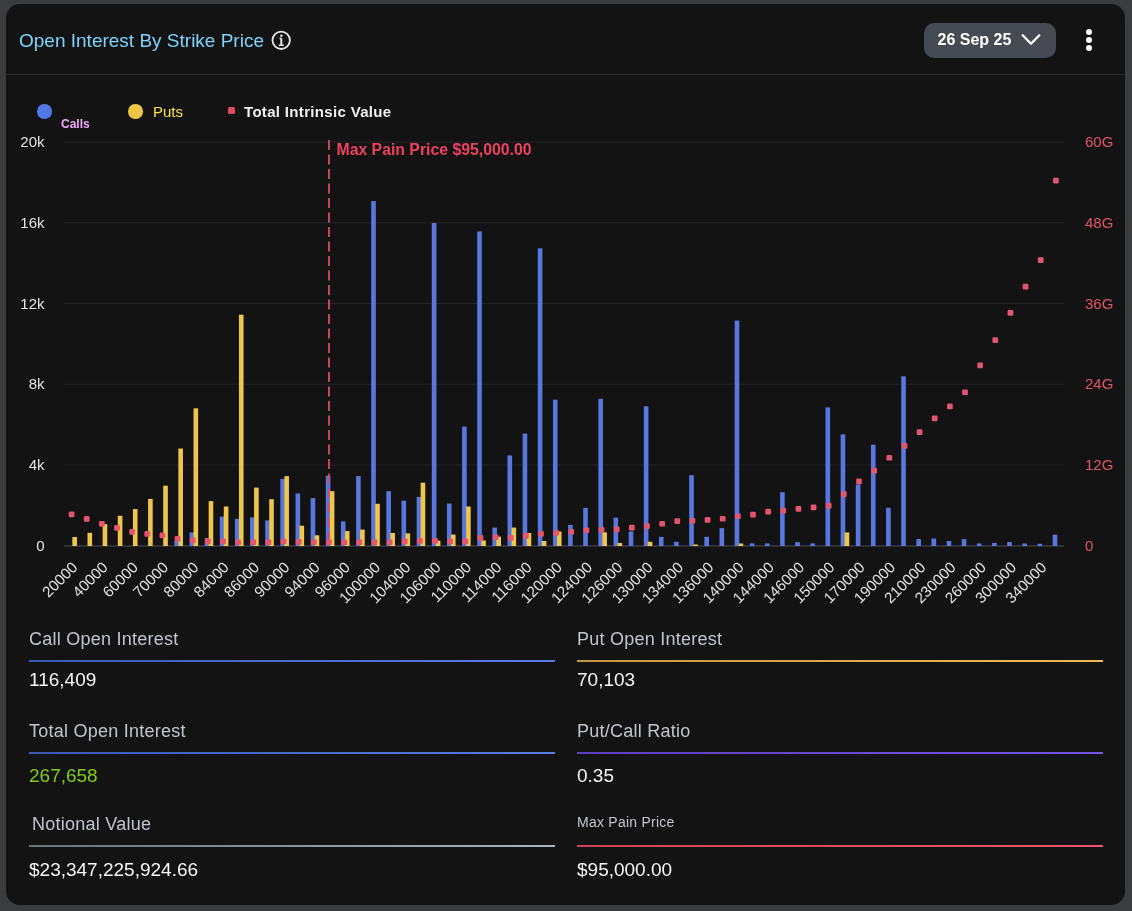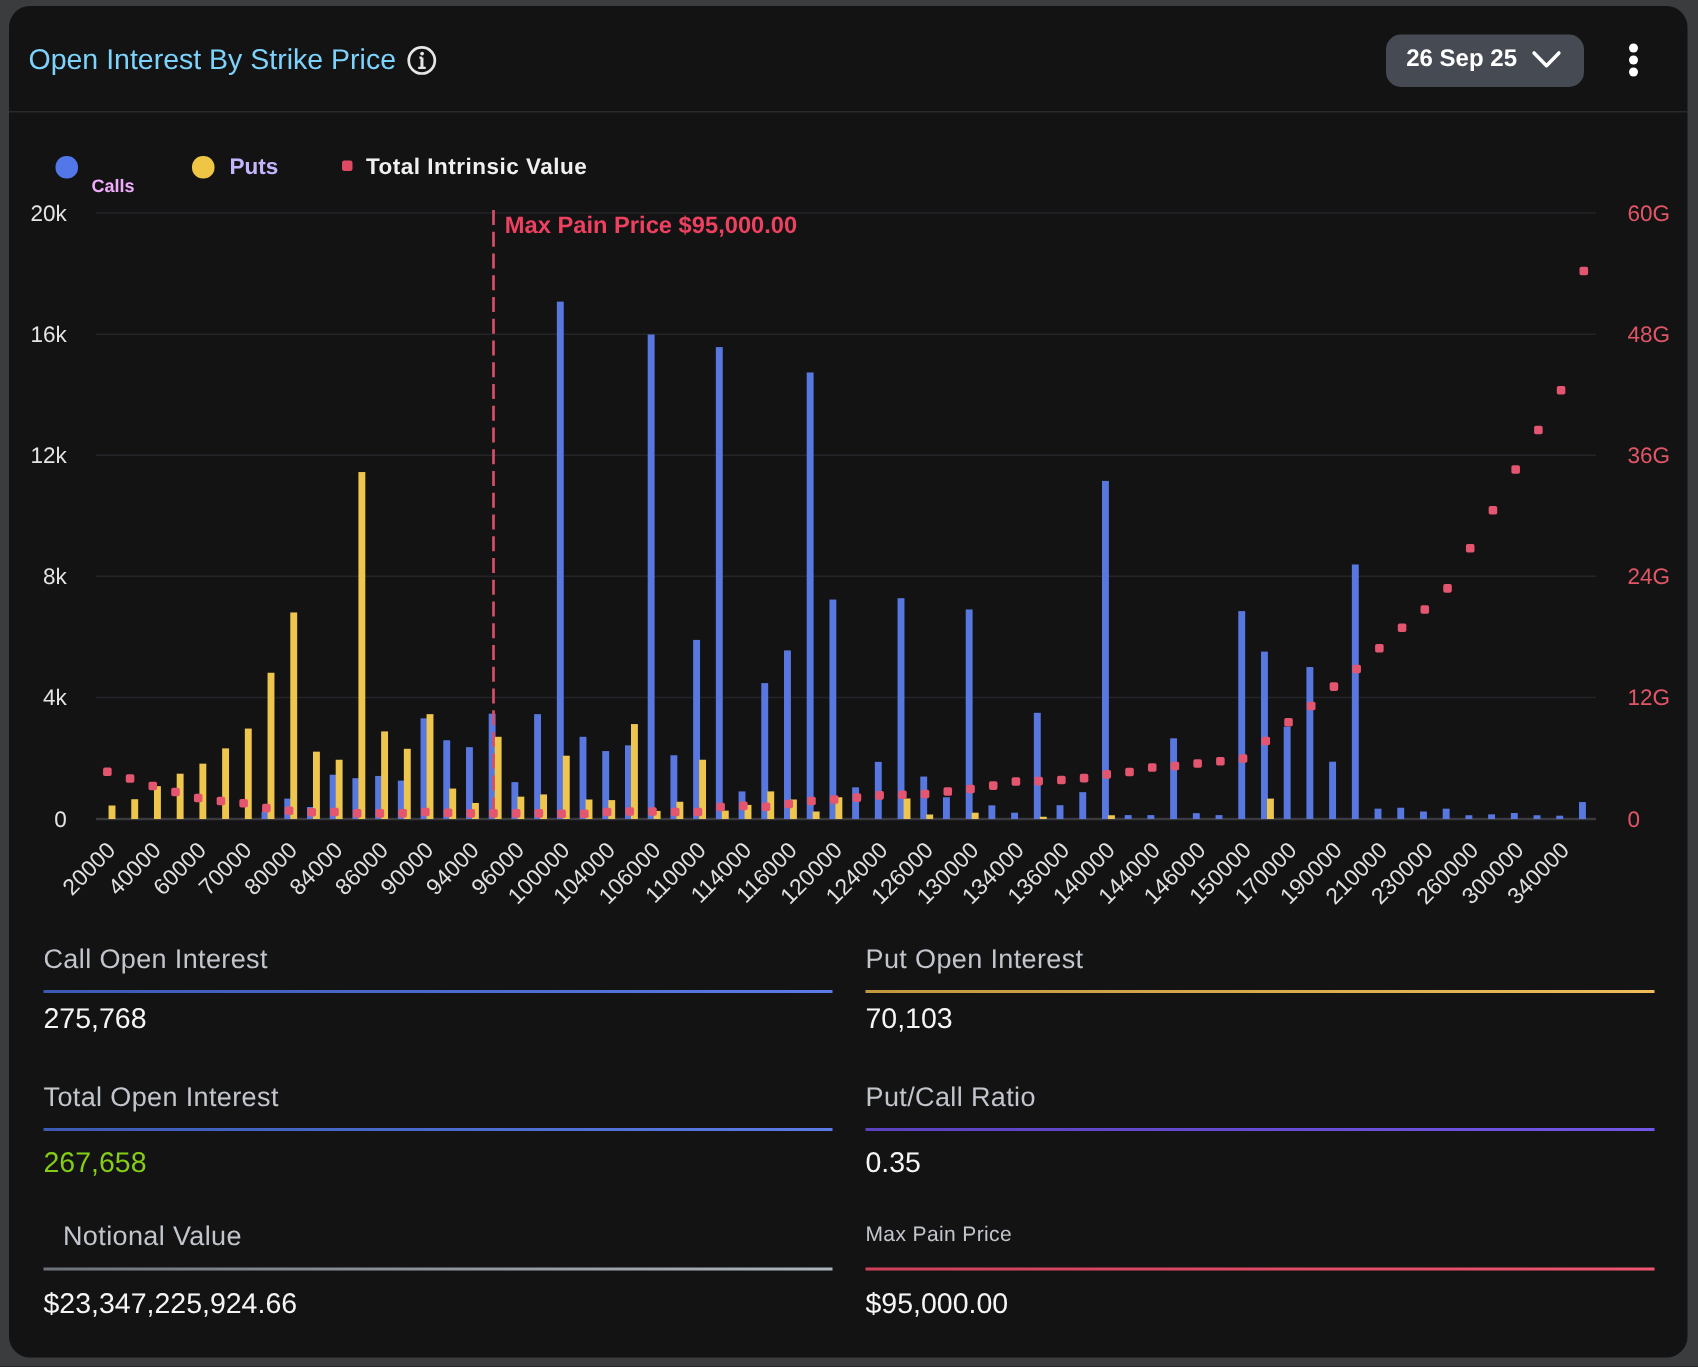--- a/index.html
+++ b/index.html
@@ -21,21 +21,21 @@
 <div style="position:absolute;left:937.5px;top:31px;font-size:16px;font-weight:bold;color:#fff">26 Sep 25</div>
 <svg style="position:absolute;left:1019.5px;top:33px" width="22" height="15" viewBox="0 0 22 15">
  <polyline points="2.7,2.3 11,10.8 19.3,2.3" fill="none" stroke="#fff" stroke-width="2.3" stroke-linecap="round" stroke-linejoin="round"></polyline>
 </svg>
 <div style="position:absolute;left:1086px;top:28.6px;width:6.4px;height:6.4px;border-radius:50%;background:#fff"></div>
 <div style="position:absolute;left:1086px;top:36.6px;width:6.4px;height:6.4px;border-radius:50%;background:#fff"></div>
 <div style="position:absolute;left:1086px;top:44.6px;width:6.4px;height:6.4px;border-radius:50%;background:#fff"></div>
 <div style="position:absolute;left:37px;top:104px;width:14.5px;height:14.5px;border-radius:50%;background:#5277e8"></div>
 <div style="position:absolute;left:61px;top:117px;font-size:12px;font-weight:bold;color:#f0abfc">Calls</div>
 <div style="position:absolute;left:128px;top:104px;width:14.5px;height:14.5px;border-radius:50%;background:#eec544"></div>
-<div style="position:absolute;left:153px;top:103px;font-size:15px;font-weight:bold;color:#c4b5fd">Puts</div>
+<div style="position:absolute;left:153px;top:103px;font-size:15px;font-weight:normal;color:#fde047">Puts</div>
 <div style="position:absolute;left:228px;top:107px;width:6.5px;height:6.5px;border-radius:1.5px;background:#dd4b63"></div>
 <div style="position:absolute;left:244px;top:103px;font-size:15px;font-weight:bold;letter-spacing:0.33px;color:#f0f0f0">Total Intrinsic Value</div>
 <svg width="1132" height="911" viewBox="0 0 1132 911" style="position:absolute;left:0;top:0">
 <line x1="64" y1="142.0" x2="1064" y2="142.0" stroke="#252529" stroke-width="1"></line>
 <line x1="64" y1="222.8" x2="1064" y2="222.8" stroke="#252529" stroke-width="1"></line>
 <line x1="64" y1="303.5" x2="1064" y2="303.5" stroke="#252529" stroke-width="1"></line>
 <line x1="64" y1="384.2" x2="1064" y2="384.2" stroke="#252529" stroke-width="1"></line>
 <line x1="64" y1="465.0" x2="1064" y2="465.0" stroke="#252529" stroke-width="1"></line>
 <line x1="64" y1="546.0" x2="1064" y2="546.0" stroke="#3a3a3f" stroke-width="1.6"></line>
 <g fill="#5878DF">
@@ -251,28 +251,28 @@
 <text transform="translate(888.2,560.4) rotate(-45)" text-anchor="end" font-size="15.2" fill="#e0e0e0" font-family="Liberation Sans, sans-serif" dominant-baseline="hanging">190000</text>
 <text transform="translate(918.5,560.4) rotate(-45)" text-anchor="end" font-size="15.2" fill="#e0e0e0" font-family="Liberation Sans, sans-serif" dominant-baseline="hanging">210000</text>
 <text transform="translate(948.8,560.4) rotate(-45)" text-anchor="end" font-size="15.2" fill="#e0e0e0" font-family="Liberation Sans, sans-serif" dominant-baseline="hanging">230000</text>
 <text transform="translate(979.1,560.4) rotate(-45)" text-anchor="end" font-size="15.2" fill="#e0e0e0" font-family="Liberation Sans, sans-serif" dominant-baseline="hanging">260000</text>
 <text transform="translate(1009.3,560.4) rotate(-45)" text-anchor="end" font-size="15.2" fill="#e0e0e0" font-family="Liberation Sans, sans-serif" dominant-baseline="hanging">300000</text>
 <text transform="translate(1039.6,560.4) rotate(-45)" text-anchor="end" font-size="15.2" fill="#e0e0e0" font-family="Liberation Sans, sans-serif" dominant-baseline="hanging">340000</text>
 <text x="336.5" y="155" font-size="15.8" font-weight="bold" fill="#ee4160" font-family="Liberation Sans, sans-serif">Max Pain Price $95,000.00</text>
 </svg>
 <div style="position:absolute;left:29px;top:628.5px;width:526px;font-size:18px;letter-spacing:0.25px;color:#c2c6cc">Call Open Interest</div>
 <div style="position:absolute;left:29px;top:659.5px;width:526px;height:2px;background:linear-gradient(90deg,#3c59b4,#5b7ce8)"></div>
-<div style="position:absolute;left:29px;top:669px;width:526px;font-size:19px;color:#f5f5f5">275,768</div>
+<div style="position:absolute;left:29px;top:669px;width:526px;font-size:19px;color:#f5f5f5">116,409</div>
 <div style="position:absolute;left:577px;top:628.5px;width:526px;font-size:18px;letter-spacing:0.25px;color:#c2c6cc">Put Open Interest</div>
 <div style="position:absolute;left:577px;top:659.5px;width:526px;height:2px;background:linear-gradient(90deg,#c2983f,#eebd5a)"></div>
 <div style="position:absolute;left:577px;top:669px;width:526px;font-size:19px;color:#f5f5f5">70,103</div>
 <div style="position:absolute;left:29px;top:720.5px;width:526px;font-size:18px;letter-spacing:0.25px;color:#c2c6cc">Total Open Interest</div>
 <div style="position:absolute;left:29px;top:752.4px;width:526px;height:2px;background:linear-gradient(90deg,#3c59b4,#5b7ce8)"></div>
 <div style="position:absolute;left:29px;top:764.8px;width:526px;font-size:19px;color:#84cc16">267,658</div>
 <div style="position:absolute;left:577px;top:720.5px;width:526px;font-size:18px;letter-spacing:0.25px;color:#c2c6cc">Put/Call Ratio</div>
 <div style="position:absolute;left:577px;top:752.4px;width:526px;height:2px;background:linear-gradient(90deg,#5a41c0,#7257e8)"></div>
 <div style="position:absolute;left:577px;top:764.8px;width:526px;font-size:19px;color:#f5f5f5">0.35</div>
-<div style="position:absolute;left:42px;top:814.4px;width:526px;font-size:18px;letter-spacing:0.25px;color:#c2c6cc">Notional Value</div>
+<div style="position:absolute;left:32px;top:814.4px;width:526px;font-size:18px;letter-spacing:0.25px;color:#c2c6cc">Notional Value</div>
 <div style="position:absolute;left:29px;top:845px;width:526px;height:2px;background:linear-gradient(90deg,#6d727a,#aeb4bc)"></div>
 <div style="position:absolute;left:29px;top:858.8px;width:526px;font-size:19px;color:#f5f5f5">$23,347,225,924.66</div>
 <div style="position:absolute;left:577px;top:814.4px;width:526px;font-size:14px;letter-spacing:0.25px;color:#c2c6cc">Max Pain Price</div>
 <div style="position:absolute;left:577px;top:845px;width:526px;height:2px;background:linear-gradient(90deg,#cf4059,#ef5570)"></div>
 <div style="position:absolute;left:577px;top:858.8px;width:526px;font-size:19px;color:#f5f5f5">$95,000.00</div>
 
 </body></html>

